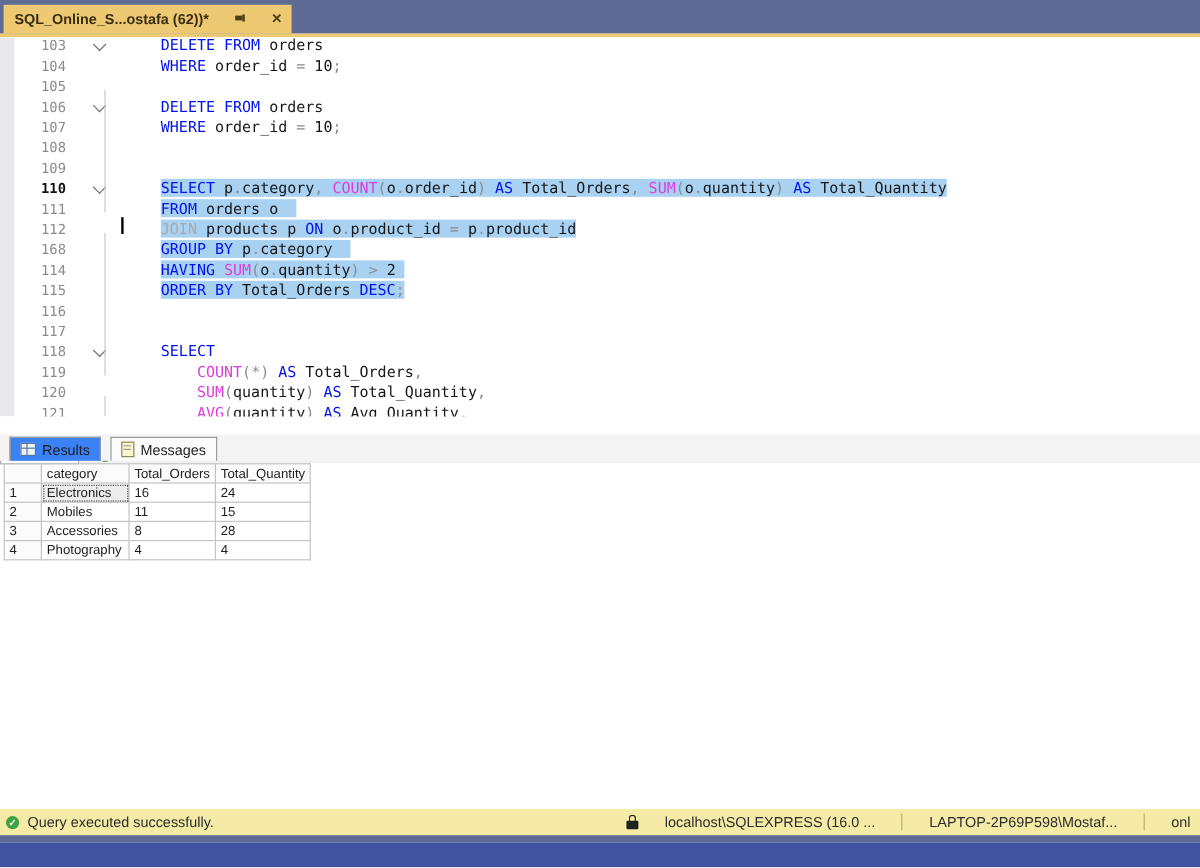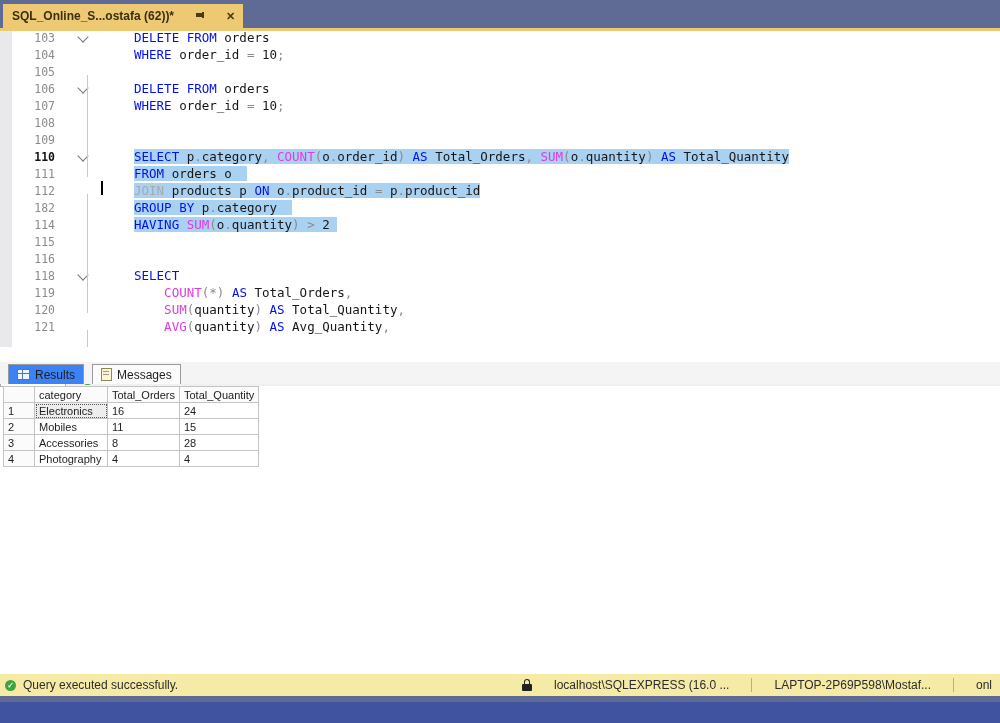--- a/index.html
+++ b/index.html
@@ -149,35 +149,41 @@
           <span class="ln">111</span>
           <span class="fold"></span>
           <span class="code"><span class="sel"><span class="tk-kw">FROM</span><span class="tk-id"> orders o</span>  </span></span>
         </div>
         <div class="line">
           <span class="ln">112</span>
           <span class="fold"></span>
           <span class="code"><span class="sel"><span class="tk-join">JOIN</span><span class="tk-id"> products p </span><span class="tk-kw">ON</span><span class="tk-id"> o</span><span class="tk-op">.</span><span class="tk-id">product_id </span><span class="tk-op">=</span><span class="tk-id"> p</span><span class="tk-op">.</span><span class="tk-id">product_id</span></span></span>
         </div>
         <div class="line">
-          <span class="ln">182</span>
+          <span class="ln">168</span>
           <span class="fold"></span>
           <span class="code"><span class="sel"><span class="tk-kw">GROUP BY</span><span class="tk-id"> p</span><span class="tk-op">.</span><span class="tk-id">category</span>  </span></span>
         </div>
         <div class="line">
           <span class="ln">114</span>
           <span class="fold"></span>
           <span class="code"><span class="sel"><span class="tk-kw">HAVING</span><span class="tk-id"> </span><span class="tk-fn">SUM</span><span class="tk-op">(</span><span class="tk-id">o</span><span class="tk-op">.</span><span class="tk-id">quantity</span><span class="tk-op">)</span><span class="tk-id"> </span><span class="tk-op">&gt;</span><span class="tk-id"> 2</span> </span></span>
         </div>
         <div class="line">
           <span class="ln">115</span>
           <span class="fold"></span>
+          <span class="code"><span class="sel"><span class="tk-kw">ORDER BY</span><span class="tk-id"> Total_Orders </span><span class="tk-kw">DESC</span><span class="tk-op">;</span></span></span>
         </div>
         <div class="line">
           <span class="ln">116</span>
+          <span class="fold"></span>
+          <span class="code"><span></span></span>
+        </div>
+        <div class="line">
+          <span class="ln">117</span>
           <span class="fold"></span>
           <span class="code"><span></span></span>
         </div>
         <div class="line">
           <span class="ln">118</span>
           <span class="fold">
             <span class="chev"></span>
           </span>
           <span class="code"><span><span class="tk-kw">SELECT</span></span></span>
         </div>

